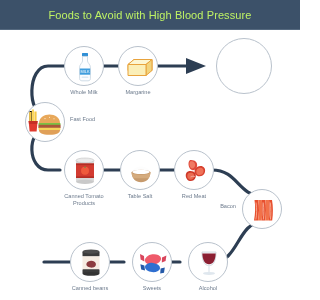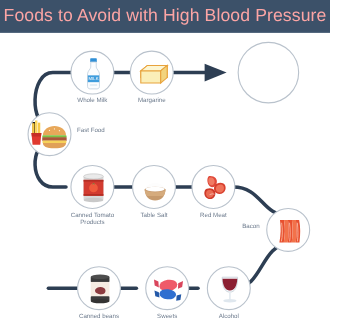--- a/index.html
+++ b/index.html
@@ -14,22 +14,22 @@
 
   
   .header{
     position:absolute;left:0;top:0;width:300px;height:30px;
     background:#3c5169;
     box-sizing:border-box;
     border-bottom:1px solid #55697f;
     display:flex;align-items:center;justify-content:center;
   }
   .header-title{
-    color:#fca5a5;
-    font-size:16px;
+    color:#bef264;
+    font-size:11px;
     letter-spacing:.1px;
     white-space:nowrap;
   }
 
   
   #wires{position:absolute;left:0;top:0;width:300px;height:300px;}
 
   
   .node{position:absolute;width:40px;height:40px;}
   .disc{

